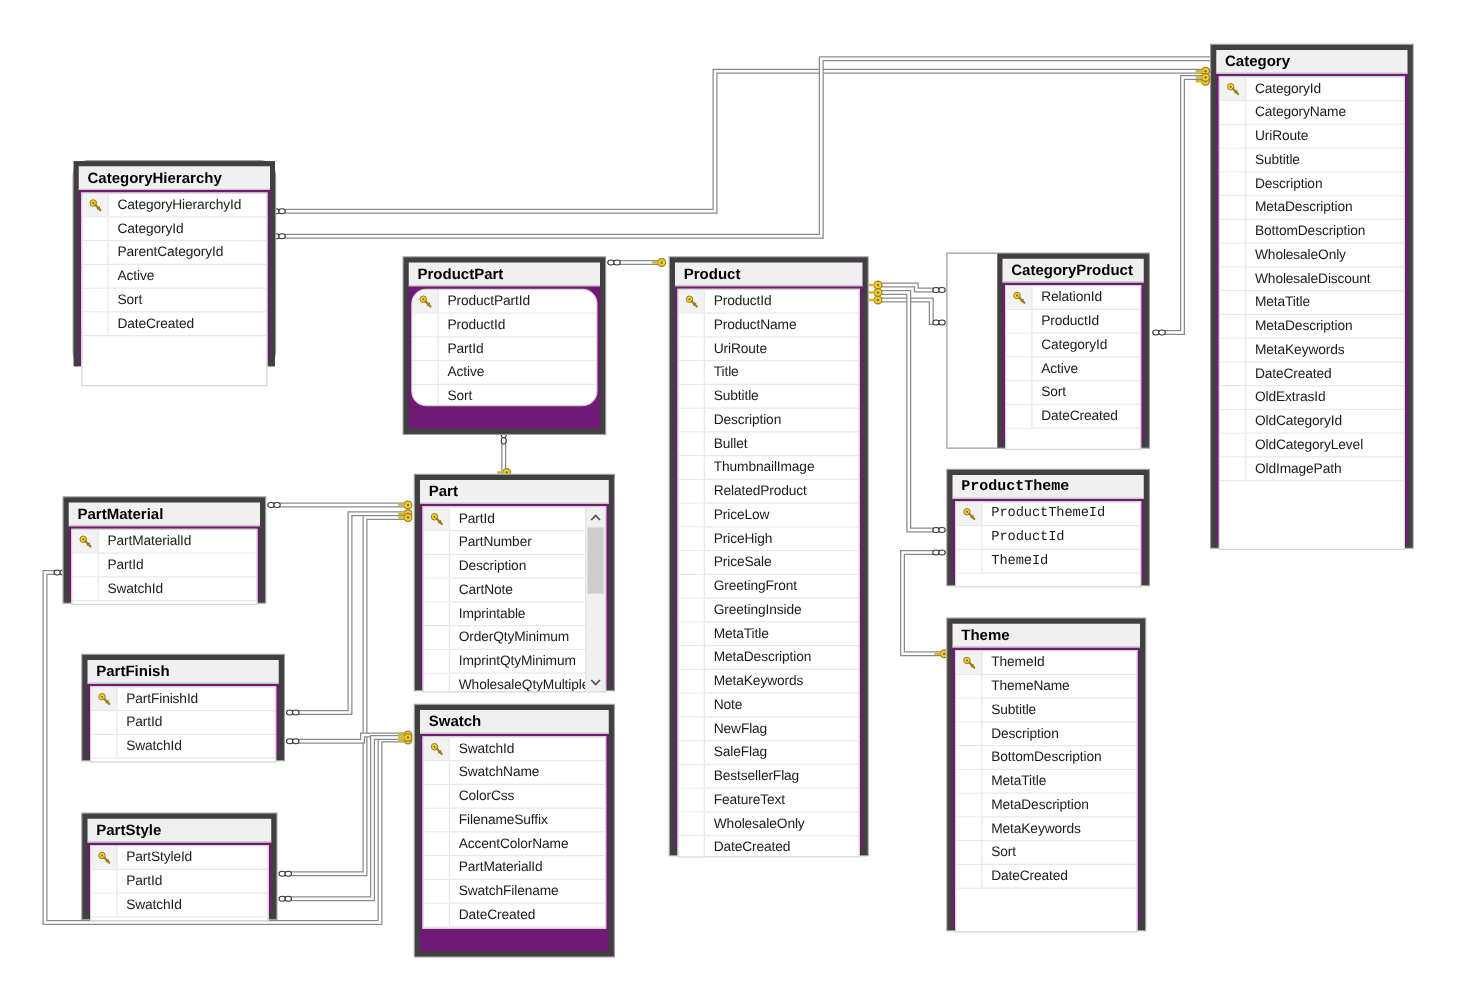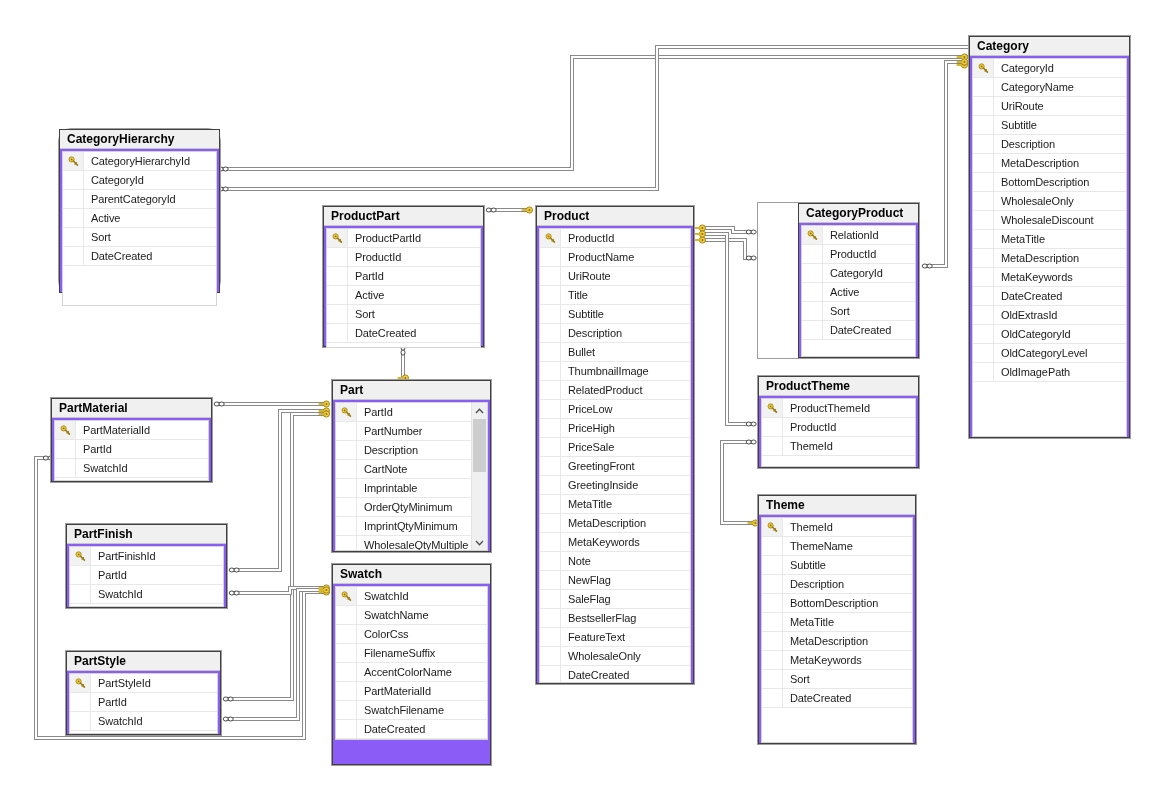--- a/index.html
+++ b/index.html
@@ -27,24 +27,24 @@
     pointer-events: none;
   }
   .table-node {
     position: absolute;
     background: #ffffff;
     border: 1px solid #9d9d9d;
     box-sizing: border-box;
     box-shadow: 0 0 0 1px #ffffff inset;
   }
   .tbl-inner {
-    border: 1px solid #404040;
+    border: 4px solid #404040;
     height: 100%;
     box-sizing: border-box;
-    background: #8b5cf6;
+    background: #701a75;
   }
   .tbl-title {
     height: 19px;
     line-height: 19px;
     background: #f0f0f0;
     border-bottom: 1px solid #c6c6c6;
     font-weight: bold;
     font-size: 12px;
     color: #000000;
     padding-left: 7px;
@@ -406,21 +406,21 @@
             <div class="tbl-row">
               <div class="row-gutter"></div>
               <div class="row-label">OldImagePath</div>
             </div>
           </div>
         </div>
       </div>
       <div class="table-node" style="left: 322px; top: 205px; width: 163px; height: 143px;">
         <div class="tbl-inner">
           <div class="tbl-title">ProductPart</div>
-          <div class="tbl-body" style="height: 120px;">
+          <div class="tbl-body" style="height: 94px; border-radius: 12px;">
             <div class="tbl-row">
               <div class="row-gutter pk">
                 <svg class="key-icon" width="11" height="11" viewBox="0 0 11 11" xmlns="http://www.w3.org/2000/svg">
                   <circle cx="3.6" cy="3.4" r="2.6" fill="#f3cf3c" stroke="#9d7e14" stroke-width="0.8"></circle>
                   <circle cx="3.6" cy="3.4" r="0.9" fill="#8a7010"></circle>
                   <path d="M5.4 5.0 L9.4 9.2" stroke="#9d7e14" stroke-width="1.7" stroke-linecap="round"></path>
                   <path d="M7.1 8.0 L8.4 6.8" stroke="#9d7e14" stroke-width="1.4" stroke-linecap="round"></path>
                 </svg>
               </div>
               <div class="row-label">ProductPartId</div>
@@ -589,21 +589,21 @@
               <div class="row-gutter"></div>
               <div class="row-label">Sort</div>
             </div>
             <div class="tbl-row">
               <div class="row-gutter"></div>
               <div class="row-label">DateCreated</div>
             </div>
           </div>
         </div>
       </div>
-      <div class="table-node" style="left: 757px; top: 375px; width: 163px; height: 94px;">
+      <div class="table-node" style="left: 757px; top: 375px; width: 163px; height: 94px; font-family: Liberation Mono, monospace;">
         <div class="tbl-inner">
           <div class="tbl-title">ProductTheme</div>
           <div class="tbl-body" style="height: 69px;">
             <div class="tbl-row">
               <div class="row-gutter pk">
                 <svg class="key-icon" width="11" height="11" viewBox="0 0 11 11" xmlns="http://www.w3.org/2000/svg">
                   <circle cx="3.6" cy="3.4" r="2.6" fill="#f3cf3c" stroke="#9d7e14" stroke-width="0.8"></circle>
                   <circle cx="3.6" cy="3.4" r="0.9" fill="#8a7010"></circle>
                   <path d="M5.4 5.0 L9.4 9.2" stroke="#9d7e14" stroke-width="1.7" stroke-linecap="round"></path>
                   <path d="M7.1 8.0 L8.4 6.8" stroke="#9d7e14" stroke-width="1.4" stroke-linecap="round"></path>

